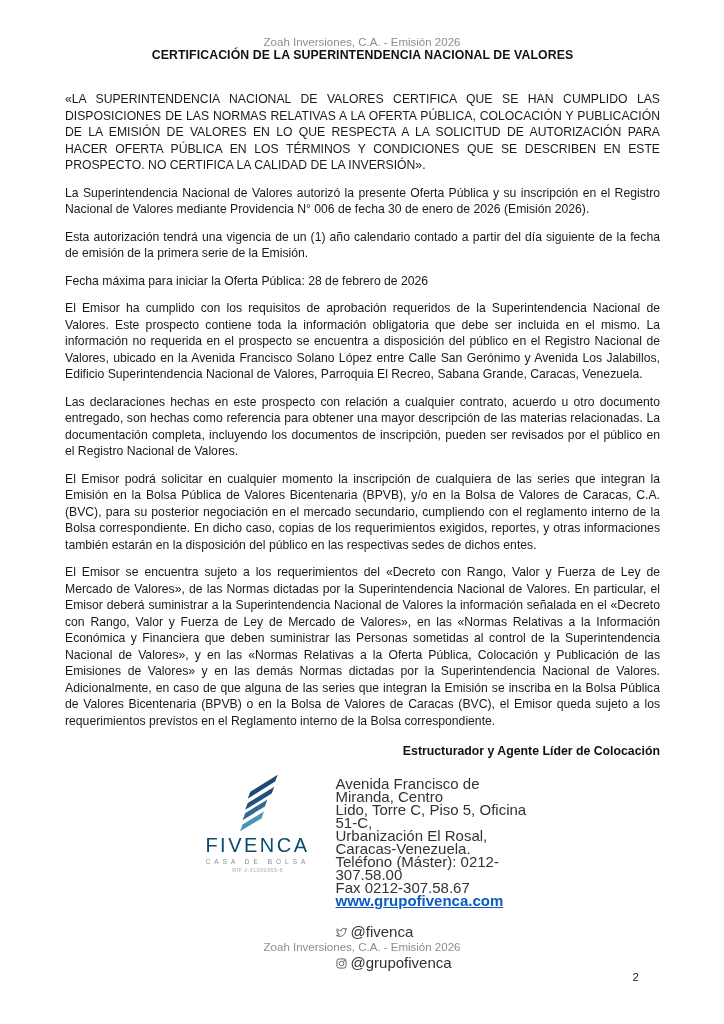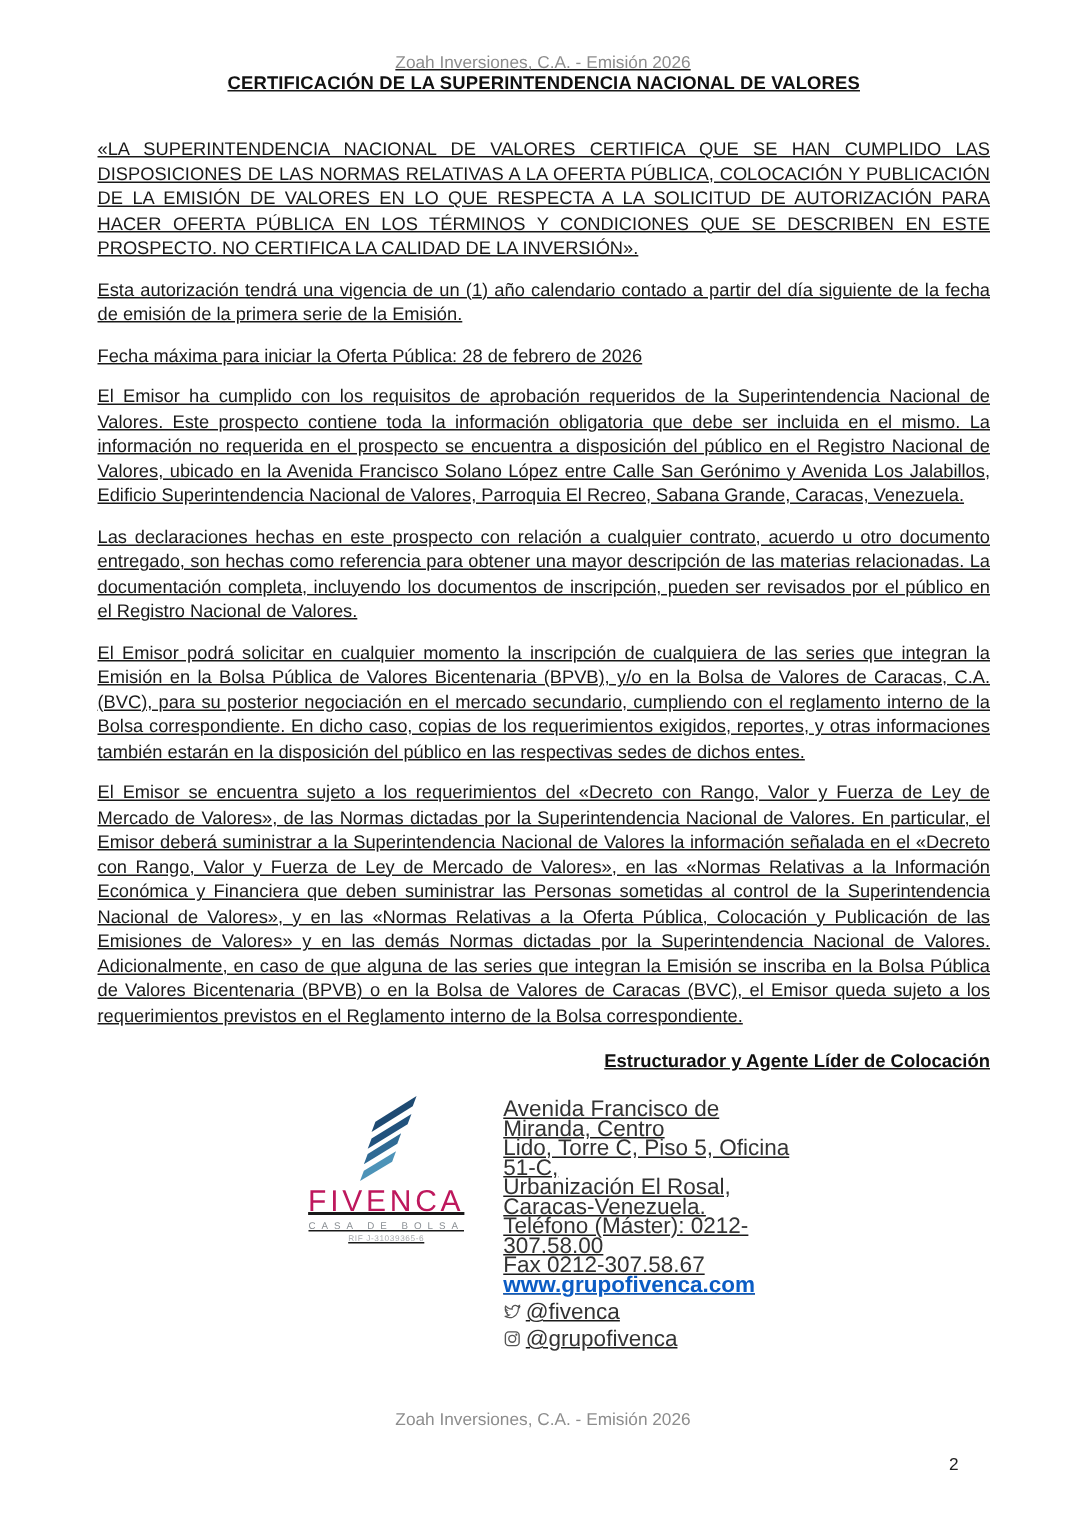--- a/index.html
+++ b/index.html
@@ -4,21 +4,21 @@
 <style>
   * { margin: 0; padding: 0; box-sizing: border-box; }
   html, body { background: #ffffff; }
   body {
     width: 724px; height: 1024px;
     position: relative;
     font-family: "Liberation Sans", sans-serif;
     color: #1a1a1a;
     overflow: hidden;
   }
-  .page { width: 724px; height: 1024px; position: relative; background: #ffffff; text-decoration: underline; }
+  .page { width: 724px; height: 1024px; position: relative; background: #ffffff; }
   .content { padding: 0 64px 0 65px; }
 
   .doc-header {
     padding-top: 36px;
     text-align: center;
     font-size: 11.5px;
     color: #8d8d8d;
   }
   .doc-title {
     text-align: center;
@@ -54,21 +54,21 @@
   .logo-col {
     width: 120px;
     text-align: center;
     padding-top: 2px;
   }
   .logo-mark { display: block; margin: 0 auto; }
   .logo-brand {
     margin-top: 1px;
     font-size: 20px;
     letter-spacing: 2.5px;
-    color: #be185d;
+    color: #0c4a6e;
     font-weight: 400;
   }
   .logo-tagline {
     margin-top: 1px;
     font-size: 6.5px;
     letter-spacing: 4px;
     color: #8b9095;
   }
   .logo-rif {
     margin-top: 2px;
@@ -83,21 +83,21 @@
     color: #333333;
     text-align: left;
     padding-top: 6px;
   }
   .contact-link {
     color: #0b5cc4;
     text-decoration: underline;
     font-weight: bold;
     cursor: pointer;
   }
-  .social-row { display: flex; align-items: center; gap: 4px; margin-top: 5px; }
+  .social-row { display: flex; align-items: flex-end; gap: 4px; margin-top: 18px; }
   .social-row svg { flex: 0 0 auto; }
 
   .doc-footer {
     position: absolute;
     top: 941px; left: 0; right: 0;
     text-align: center;
     font-size: 11.5px;
     color: #8d8d8d;
   }
   .page-number {
@@ -111,20 +111,21 @@
 </head>
 <body>
 
 <div class="page">
   <div class="doc-header">Zoah Inversiones, C.A. - Emisión 2026</div>
 
   <div class="content">
     <div class="doc-title">CERTIFICACIÓN DE LA SUPERINTENDENCIA NACIONAL DE VALORES</div>
 
     <p class="para first">«LA SUPERINTENDENCIA NACIONAL DE VALORES CERTIFICA QUE SE HAN CUMPLIDO LAS DISPOSICIONES DE LAS NORMAS RELATIVAS A LA OFERTA PÚBLICA, COLOCACIÓN Y PUBLICACIÓN DE LA EMISIÓN DE VALORES EN LO QUE RESPECTA A LA SOLICITUD DE AUTORIZACIÓN PARA HACER OFERTA PÚBLICA EN LOS TÉRMINOS Y CONDICIONES QUE SE DESCRIBEN EN ESTE PROSPECTO. NO CERTIFICA LA CALIDAD DE LA INVERSIÓN».</p>
+    <p class="para">La Superintendencia Nacional de Valores autorizó la presente Oferta Pública y su inscripción en el Registro Nacional de Valores mediante Providencia N° 006 de fecha 30 de enero de 2026 (Emisión 2026).</p>
     <p class="para">Esta autorización tendrá una vigencia de un (1) año calendario contado a partir del día siguiente de la fecha de emisión de la primera serie de la Emisión.</p>
     <p class="para">Fecha máxima para iniciar la Oferta Pública: 28 de febrero de 2026</p>
     <p class="para">El Emisor ha cumplido con los requisitos de aprobación requeridos de la Superintendencia Nacional de Valores. Este prospecto contiene toda la información obligatoria que debe ser incluida en el mismo. La información no requerida en el prospecto se encuentra a disposición del público en el Registro Nacional de Valores, ubicado en la Avenida Francisco Solano López entre Calle San Gerónimo y Avenida Los Jalabillos, Edificio Superintendencia Nacional de Valores, Parroquia El Recreo, Sabana Grande, Caracas, Venezuela.</p>
     <p class="para">Las declaraciones hechas en este prospecto con relación a cualquier contrato, acuerdo u otro documento entregado, son hechas como referencia para obtener una mayor descripción de las materias relacionadas. La documentación completa, incluyendo los documentos de inscripción, pueden ser revisados por el público en el Registro Nacional de Valores.</p>
     <p class="para">El Emisor podrá solicitar en cualquier momento la inscripción de cualquiera de las series que integran la Emisión en la Bolsa Pública de Valores Bicentenaria (BPVB), y/o en la Bolsa de Valores de Caracas, C.A. (BVC), para su posterior negociación en el mercado secundario, cumpliendo con el reglamento interno de la Bolsa correspondiente. En dicho caso, copias de los requerimientos exigidos, reportes, y otras informaciones también estarán en la disposición del público en las respectivas sedes de dichos entes.</p>
     <p class="para">El Emisor se encuentra sujeto a los requerimientos del «Decreto con Rango, Valor y Fuerza de Ley de Mercado de Valores», de las Normas dictadas por la Superintendencia Nacional de Valores. En particular, el Emisor deberá suministrar a la Superintendencia Nacional de Valores la información señalada en el «Decreto con Rango, Valor y Fuerza de Ley de Mercado de Valores», en las «Normas Relativas a la Información Económica y Financiera que deben suministrar las Personas sometidas al control de la Superintendencia Nacional de Valores», y en las «Normas Relativas a la Oferta Pública, Colocación y Publicación de las Emisiones de Valores» y en las demás Normas dictadas por la Superintendencia Nacional de Valores. Adicionalmente, en caso de que alguna de las series que integran la Emisión se inscriba en la Bolsa Pública de Valores Bicentenaria (BPVB) o en la Bolsa de Valores de Caracas (BVC), el Emisor queda sujeto a los requerimientos previstos en el Reglamento interno de la Bolsa correspondiente.</p>
 
     <div class="section-heading">Estructurador y Agente Líder de Colocación</div>
 
     <div class="agent-block">

